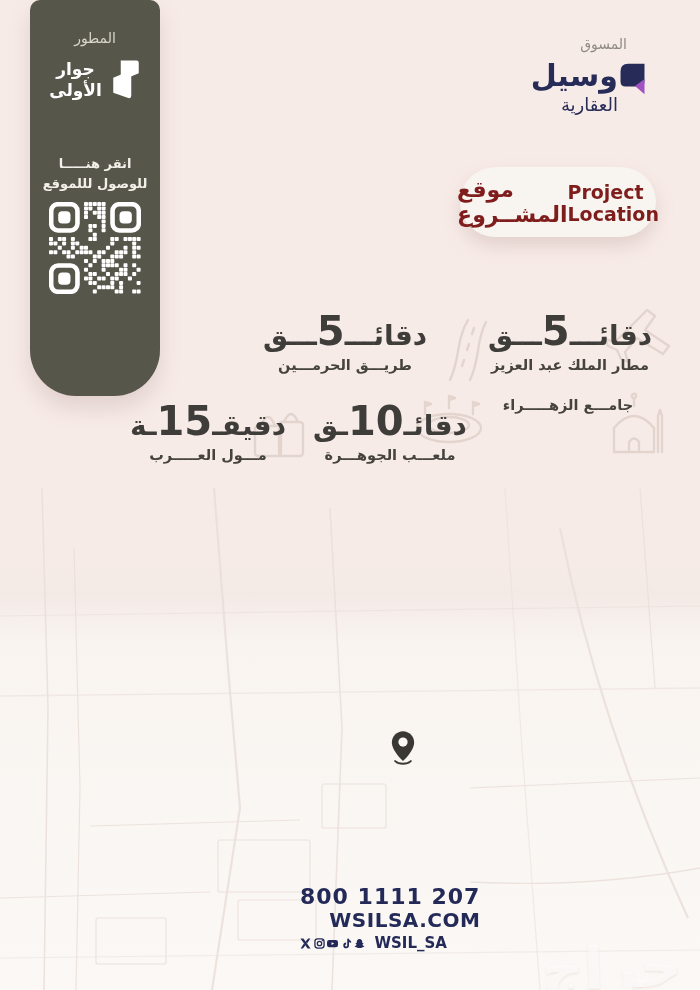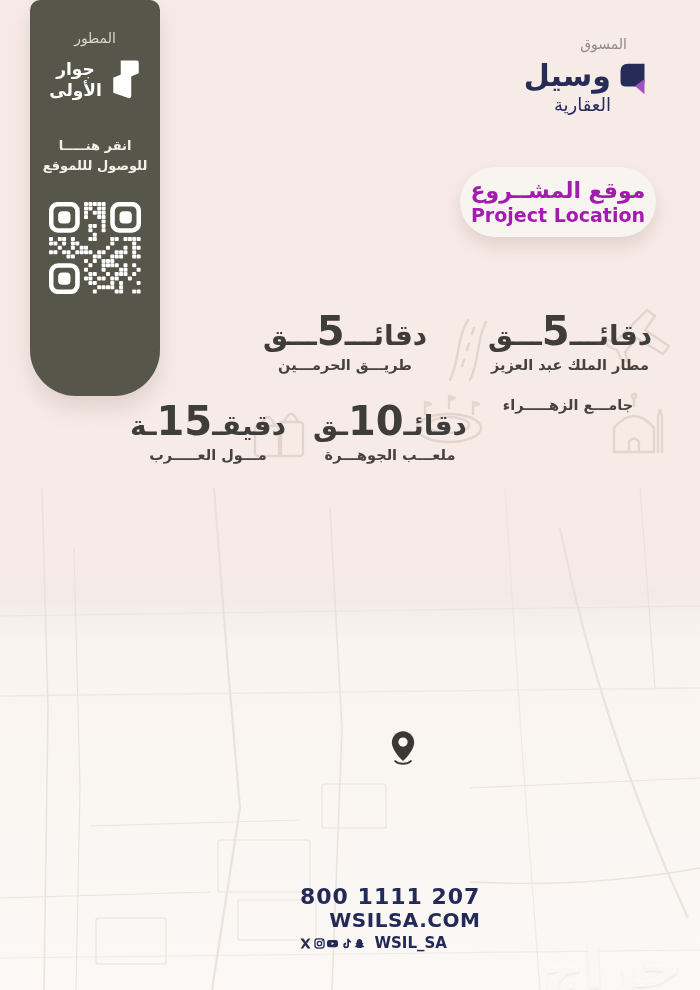--- a/index.html
+++ b/index.html
@@ -14,35 +14,35 @@
   .map-svg path,.map-svg rect{stroke:#e9ded8;fill:none;}
   
   .dev-card{
     position:absolute;left:30px;top:0;width:130px;height:396px;
     background:#57564b;border-radius:10px 10px 46px 46px;
     box-shadow:0 12px 22px rgba(130,95,85,.18);
   }
   .dev-label{margin-top:30px;text-align:center;color:#d9d6cb;font-size:14px;}
   .dev-brand{display:flex;direction:rtl;justify-content:center;align-items:center;gap:9px;margin-top:12px;}
   .dev-brand-text{color:#fff;font-weight:bold;font-size:17px;line-height:1.25;text-align:center;}
-  .dev-cta{margin-top:34px;text-align:center;color:#f2f0e9;font-size:13px;line-height:1.55;font-weight:600;}
+  .dev-cta{margin-top:52px;text-align:center;color:#f2f0e9;font-size:13px;line-height:1.55;font-weight:600;}
   .qr{position:absolute;left:19px;top:202px;width:92px;height:92px;}
   
   .mkt-label{position:absolute;top:36px;right:73px;color:#8f8a84;font-size:14px;}
-  .mkt-row{position:absolute;top:60px;right:53px;display:flex;align-items:flex-start;gap:7px;margin-left:40px;}
+  .mkt-row{position:absolute;top:60px;right:53px;display:flex;align-items:flex-start;margin-left:40px;}
   .mkt-text{text-align:right;color:#272b58;}
   .mkt-name{font-size:30px;font-weight:bold;line-height:1.05;}
   .mkt-sub{font-size:18px;margin-top:2px;}
   
   .pill{
     position:absolute;left:460px;top:167px;width:196px;height:70px;
     background:#f8f4ef;border-radius:36px;
     box-shadow:0 9px 18px rgba(175,140,130,.28);
-    display:flex;flex-direction:column;justify-content:center;align-items:center;
-    color:#a21caf;
+    display:flex;flex-direction:row;justify-content:center;align-items:center;
+    color:#7f1d1d;
   }
   .pill-ar{font-size:22px;font-weight:bold;}
   .pill-en{font-size:19px;font-weight:bold;margin-top:1px;}
   
   .marker{position:absolute;width:200px;text-align:center;color:#3f3d3a;}
   .m-time{direction:rtl;font-weight:bold;font-size:28px;line-height:1.25;}
   .m-time .num{font-size:40px;}
   .m-label{font-size:14.5px;font-weight:600;margin-top:1px;color:#46433f;}
   .m-icon{position:absolute;}
   .m-icon path,.m-icon circle,.m-icon ellipse,.m-icon rect{stroke:#e3d5ce;fill:none;stroke-width:2.4;stroke-linecap:round;stroke-linejoin:round;}

